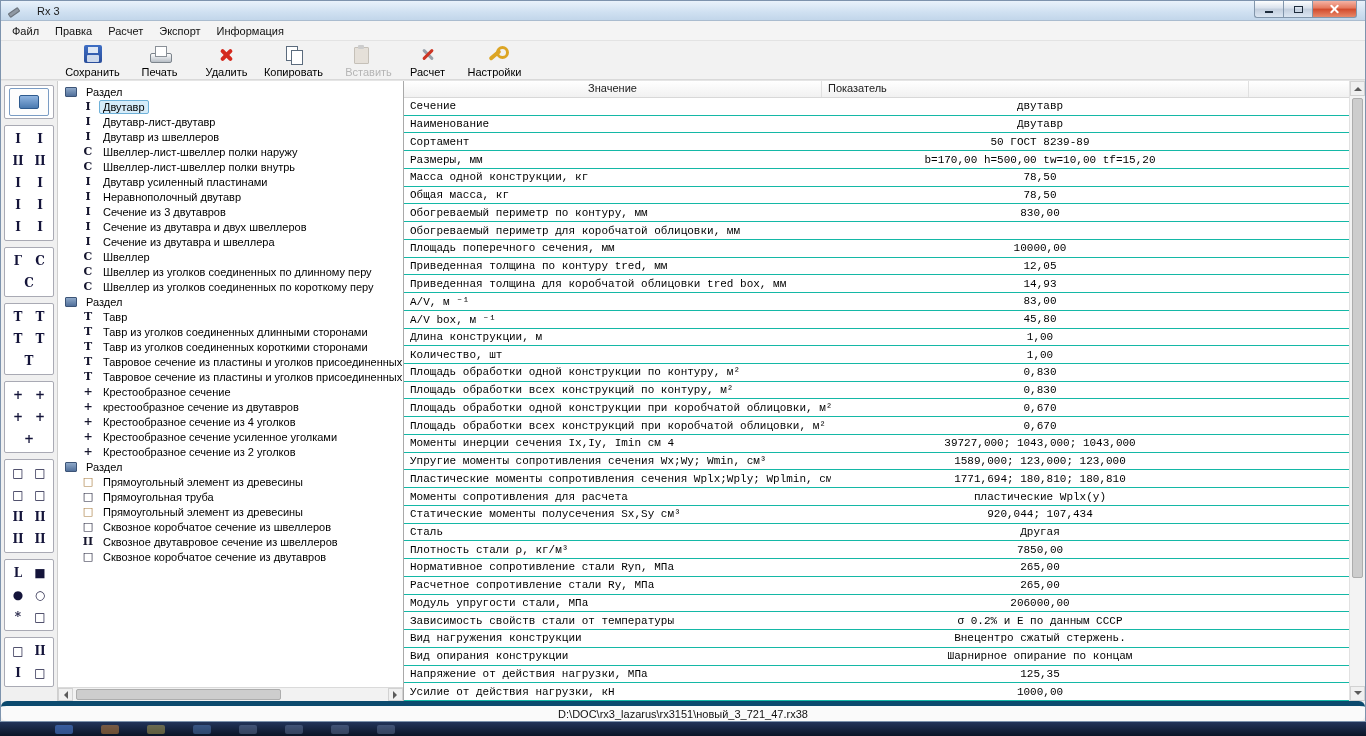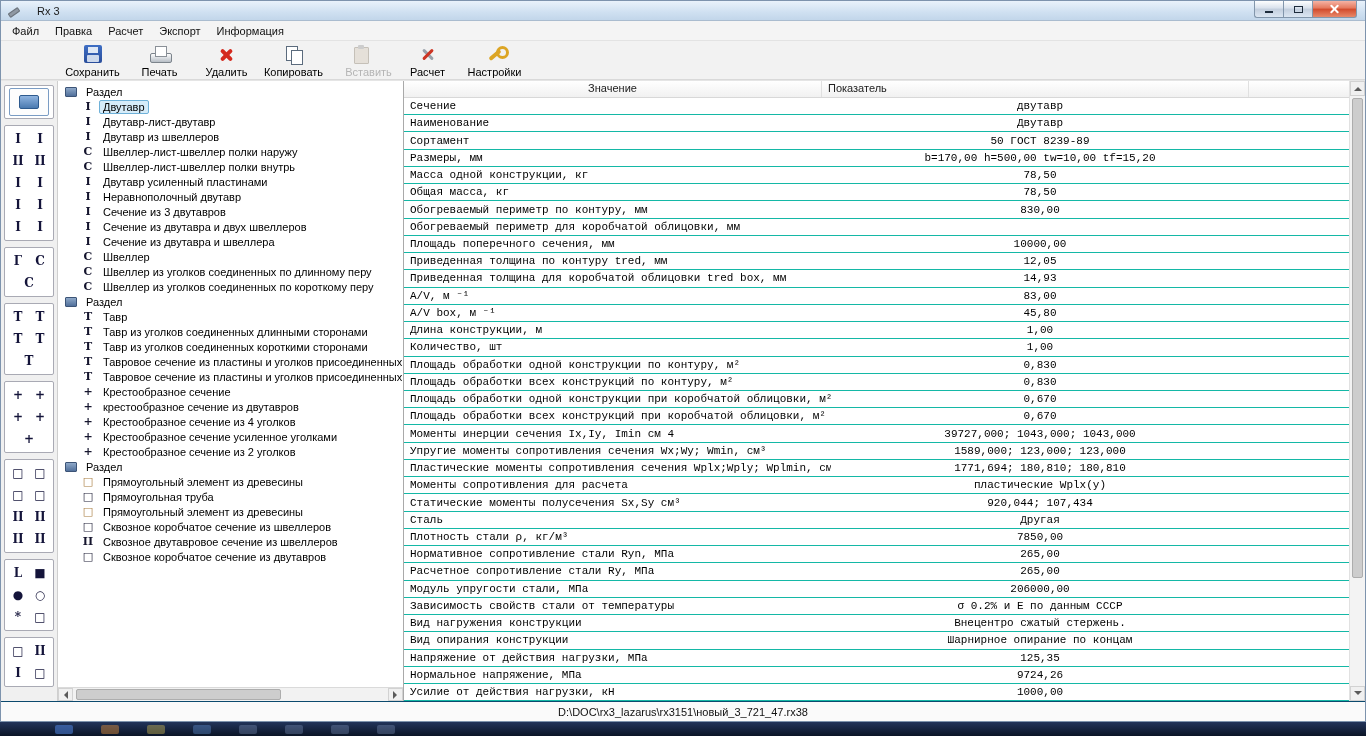--- a/index.html
+++ b/index.html
@@ -125,22 +125,22 @@
 
   .vscroll { position:absolute; right:0; top:0; bottom:0; width:16px;
     background:#f3f3f3; border-left:1px solid #e1e1e1; }
   .vs-btn { position:absolute; left:0; width:15px; height:15px; background:#f0f0f0;
     border:1px solid #d2d2d2; display:flex; align-items:center; justify-content:center; }
   .vs-btn.up { top:0; } .vs-btn.down { bottom:0; }
   .vthumb { position:absolute; left:2px; top:17px; width:11px; height:calc(100% - 140px);
     background:#cdcdcd; border:1px solid #adadad; border-radius:2px; }
 
   
-  .statusbar { height:20px; flex:none; background:#fafafa; border-top:1px solid #0c4a6e;
-    display:flex; align-items:center; justify-content:center; color:#111; }
+  .statusbar { height:20px; flex:none; background:#fafafa; border-top:5px solid #0c4a6e;
+    display:flex; align-items:center; justify-content:center; color:#111;border-radius:6px; }
   .taskbar { position:absolute; left:0; bottom:0; width:1366px; height:14px;
     background:linear-gradient(#22345a,#0a1426); display:flex; align-items:center;
     gap:28px; padding-left:55px; }
   .tb-ico { width:18px; height:9px; border-radius:2px; background:rgba(170,195,240,.25); flex:none; }
   .tb-ico:nth-of-type(1){ background:rgba(90,150,255,.45);} .tb-ico:nth-of-type(2){ background:rgba(255,160,60,.4);}
   .tb-ico:nth-of-type(3){ background:rgba(250,220,90,.35);} .tb-ico:nth-of-type(4){ background:rgba(120,180,255,.3);}
 </style>
 </head>
 <body>
 
@@ -574,25 +574,20 @@
               <div class="cell1">Вид опирания конструкции</div>
               <div class="cell2">Шарнирное опирание по концам</div>
               <div class="cell3"></div>
             </div>
             <div class="trow">
               <div class="cell1">Напряжение от  действия нагрузки, МПа</div>
               <div class="cell2">125,35</div>
               <div class="cell3"></div>
             </div>
             <div class="trow">
-              <div class="cell1">Нормальное напряжение, МПа</div>
-              <div class="cell2">9724,26</div>
-              <div class="cell3"></div>
-            </div>
-            <div class="trow">
               <div class="cell1">Усилие от действия нагрузки, кН</div>
               <div class="cell2">1000,00</div>
               <div class="cell3"></div>
             </div>
           </div>
         <div class="vscroll">
           <div class="vs-btn up">
               <span class="tri-u"></span>
             </div>
           <div class="vthumb"></div>

